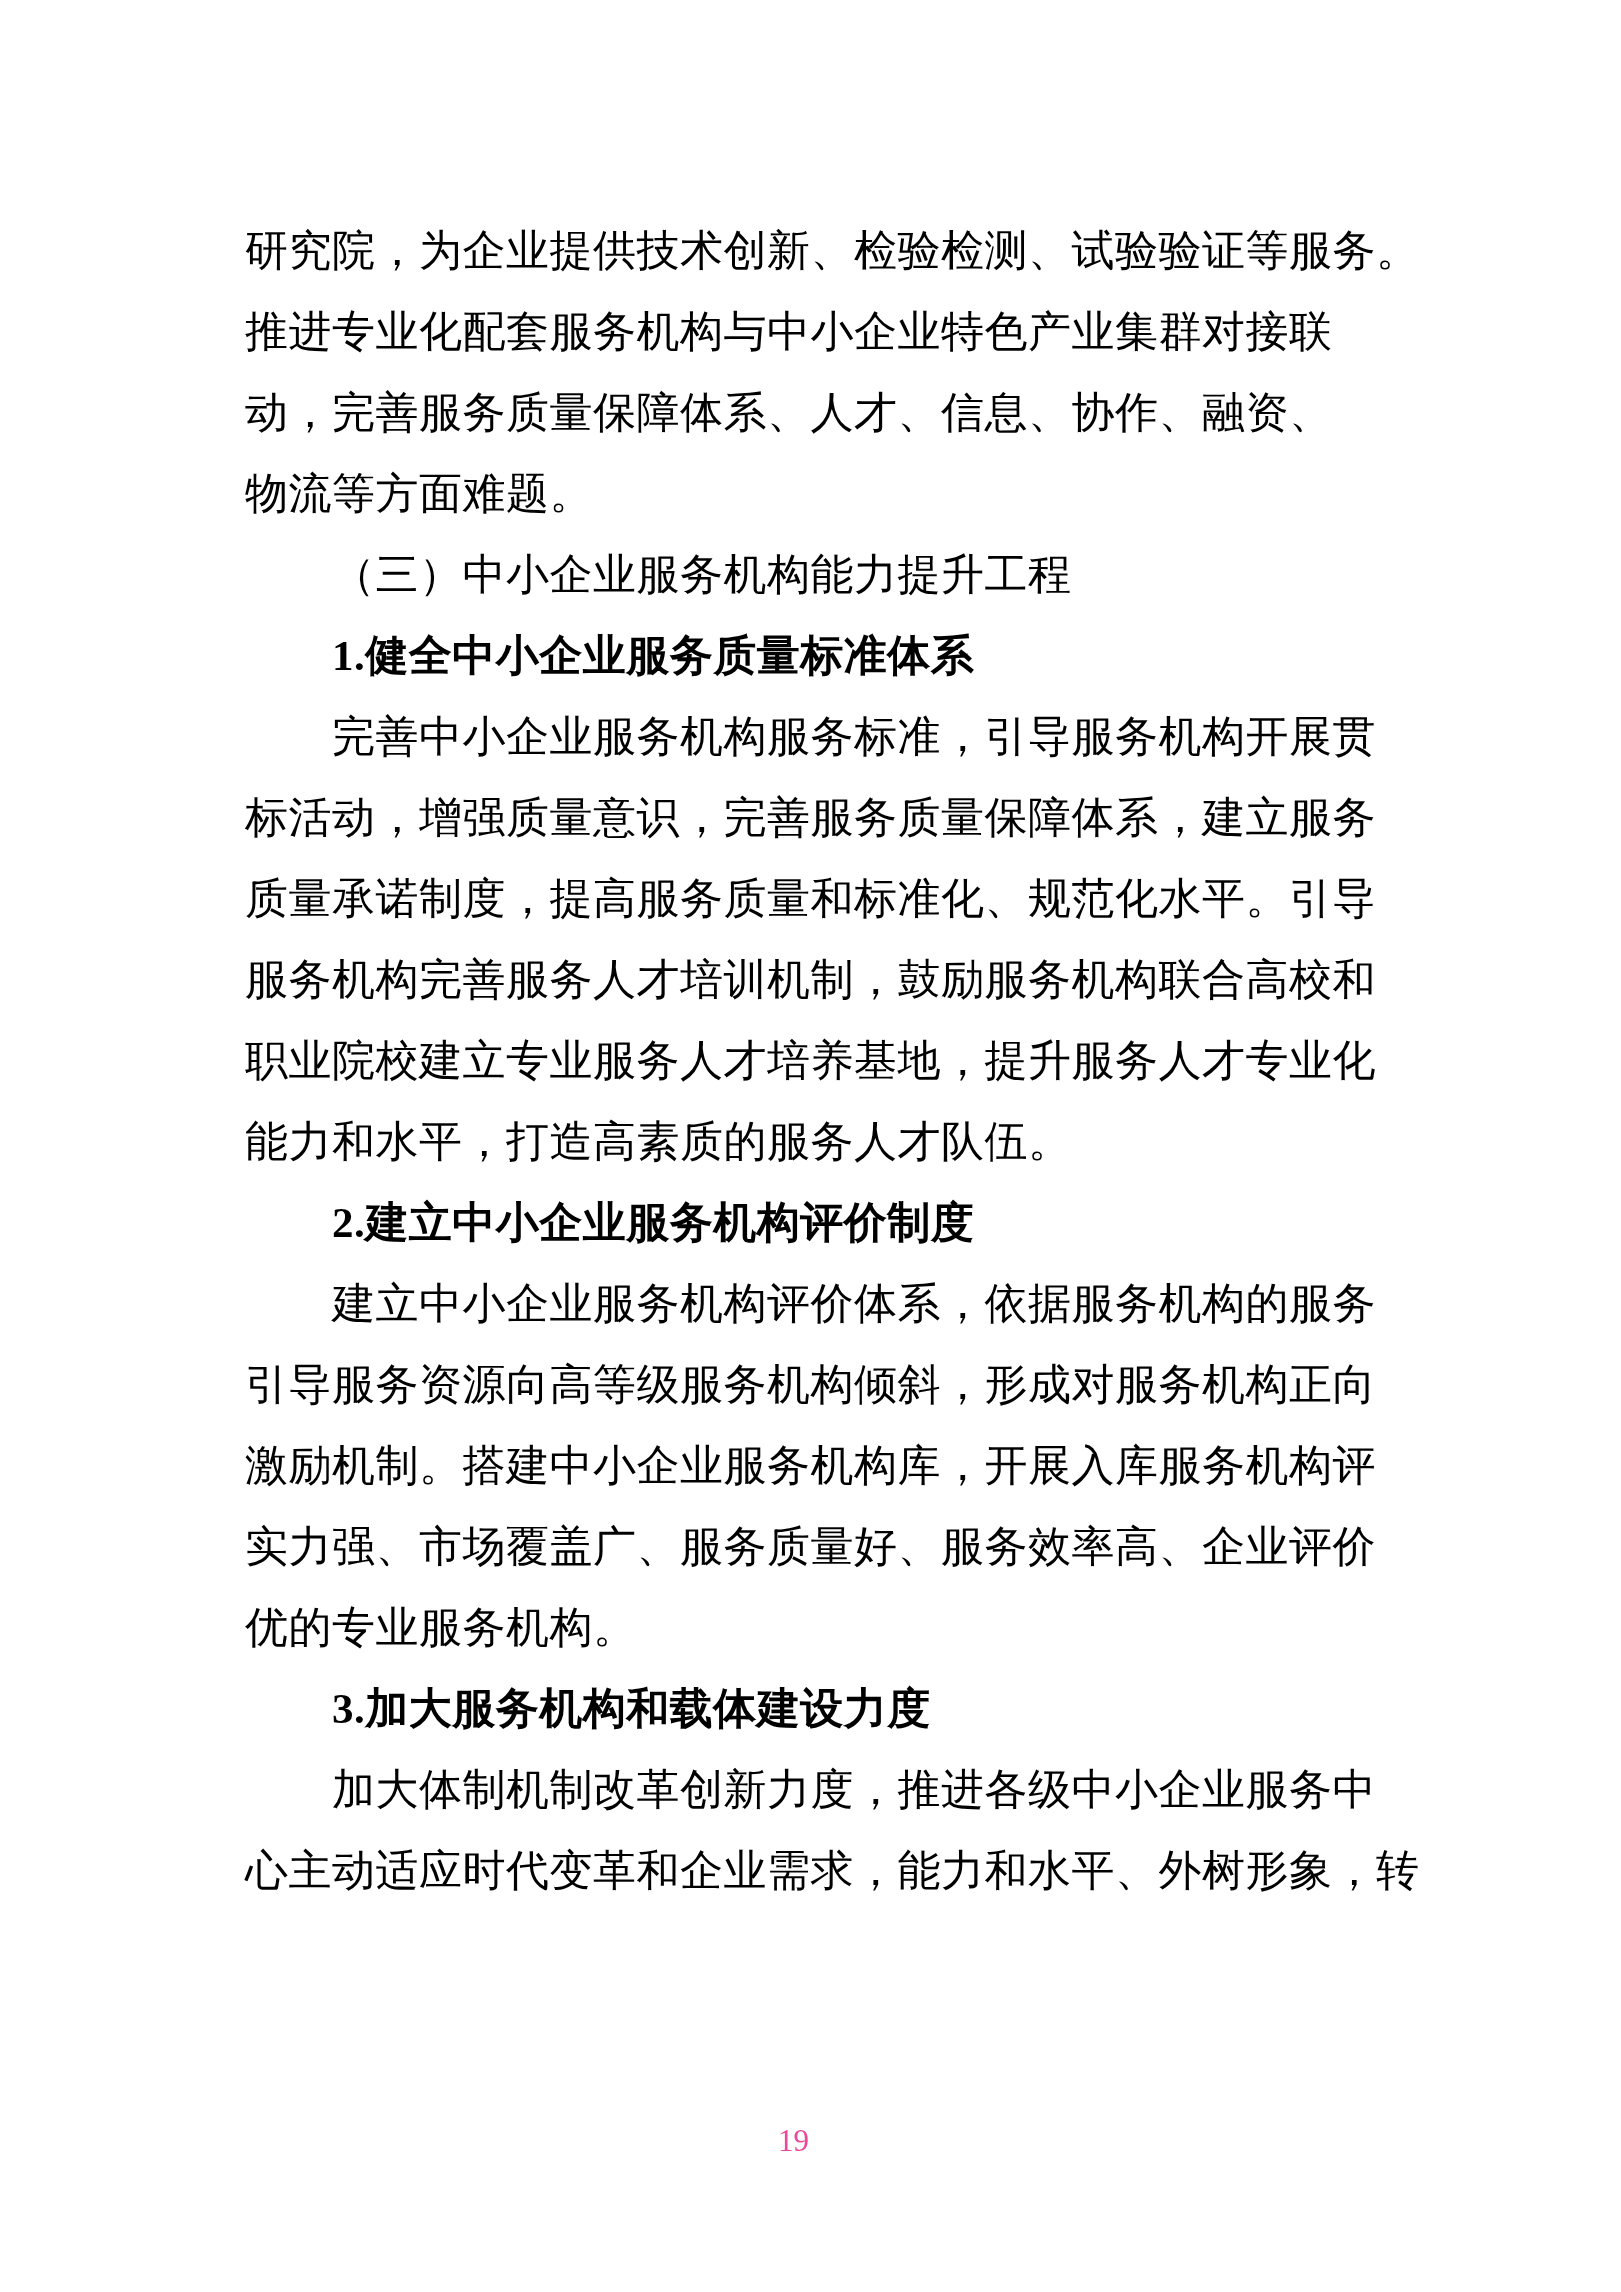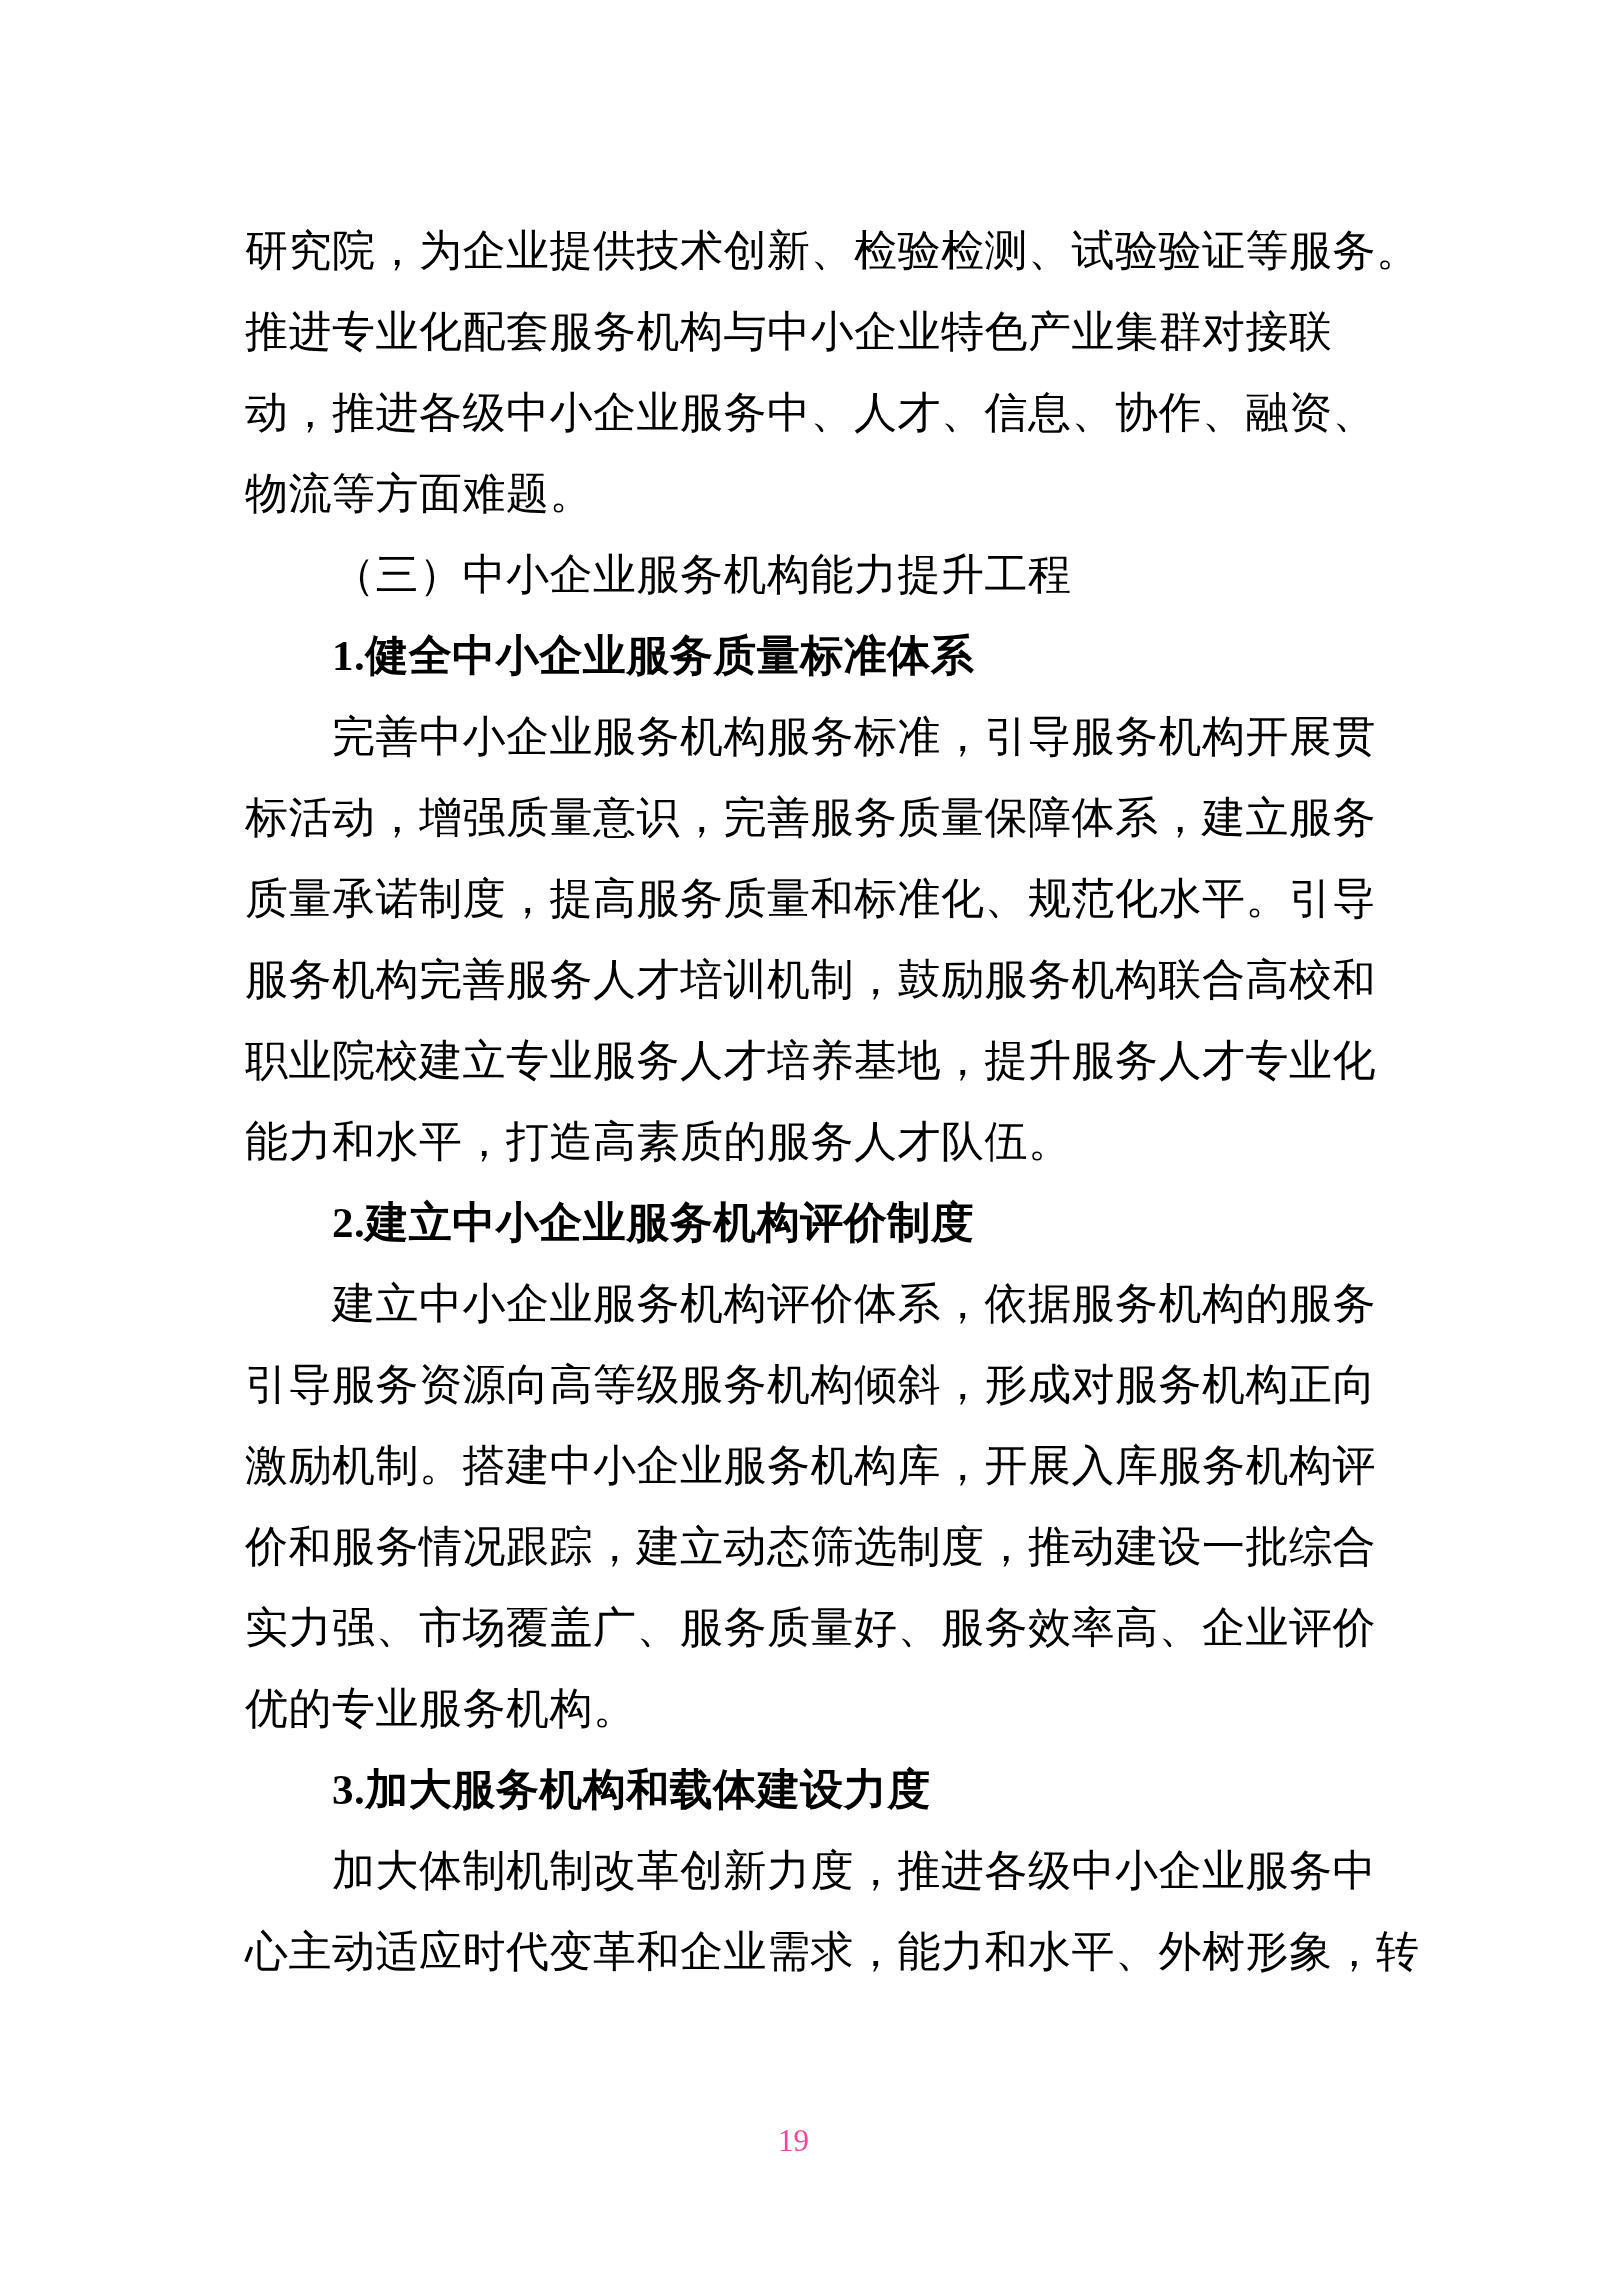--- a/index.html
+++ b/index.html
@@ -50,35 +50,34 @@
     color: #ec4899;
   }
 </style>
 </head>
 <body>
 
 <div class="page">
   <div class="text-block">
       <div class="line body">研究院，为企业提供技术创新、检验检测、试验验证等服务。</div>
       <div class="line body">推进专业化配套服务机构与中小企业特色产业集群对接联</div>
-      <div class="line body">动，推进各级中小企业服务中、人才、信息、协作、融资、</div>
+      <div class="line body">动，完善服务质量保障体系、人才、信息、协作、融资、</div>
       <div class="line body">物流等方面难题。</div>
       <div class="line heading-kaiti indent">（三）中小企业服务机构能力提升工程</div>
       <div class="line heading-bold indent">1.健全中小企业服务质量标准体系</div>
       <div class="line body indent">完善中小企业服务机构服务标准，引导服务机构开展贯</div>
       <div class="line body">标活动，增强质量意识，完善服务质量保障体系，建立服务</div>
       <div class="line body">质量承诺制度，提高服务质量和标准化、规范化水平。引导</div>
       <div class="line body">服务机构完善服务人才培训机制，鼓励服务机构联合高校和</div>
       <div class="line body">职业院校建立专业服务人才培养基地，提升服务人才专业化</div>
       <div class="line body">能力和水平，打造高素质的服务人才队伍。</div>
       <div class="line heading-bold indent">2.建立中小企业服务机构评价制度</div>
       <div class="line body indent">建立中小企业服务机构评价体系，依据服务机构的服务</div>
       <div class="line body">引导服务资源向高等级服务机构倾斜，形成对服务机构正向</div>
       <div class="line body">激励机制。搭建中小企业服务机构库，开展入库服务机构评</div>
-      <div class="line body">价和服务情况跟踪，建立动态筛选制度，推动建设一批综合</div>
       <div class="line body">实力强、市场覆盖广、服务质量好、服务效率高、企业评价</div>
       <div class="line body">优的专业服务机构。</div>
       <div class="line heading-bold indent">3.加大服务机构和载体建设力度</div>
       <div class="line body indent">加大体制机制改革创新力度，推进各级中小企业服务中</div>
       <div class="line body">心主动适应时代变革和企业需求，能力和水平、外树形象，转</div>
     </div>
   <div class="page-number">19</div>
 </div>
 
 

